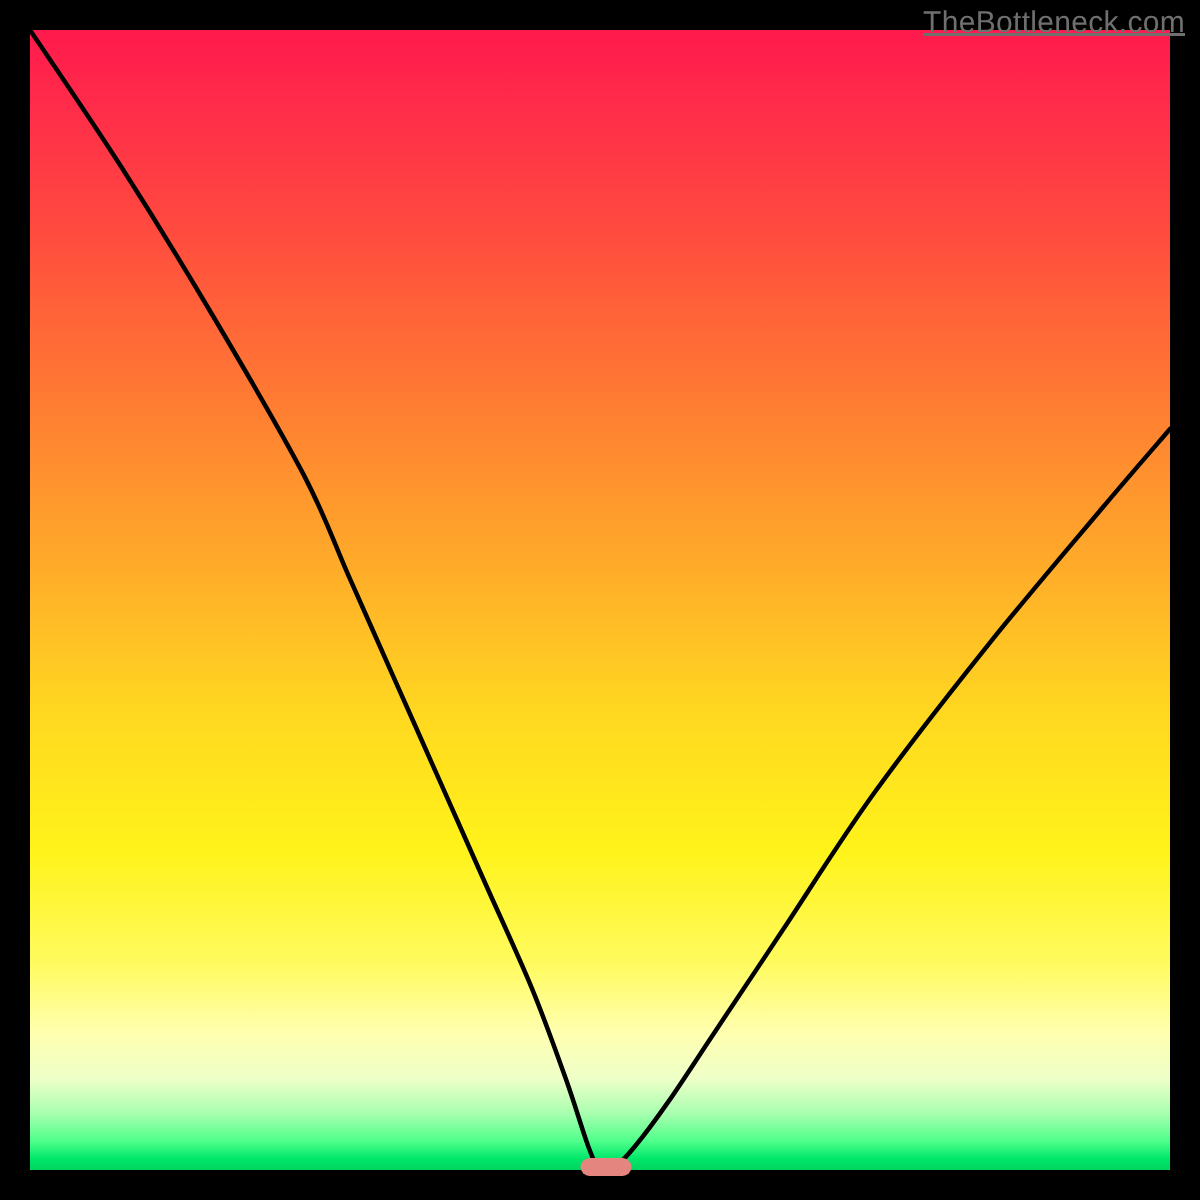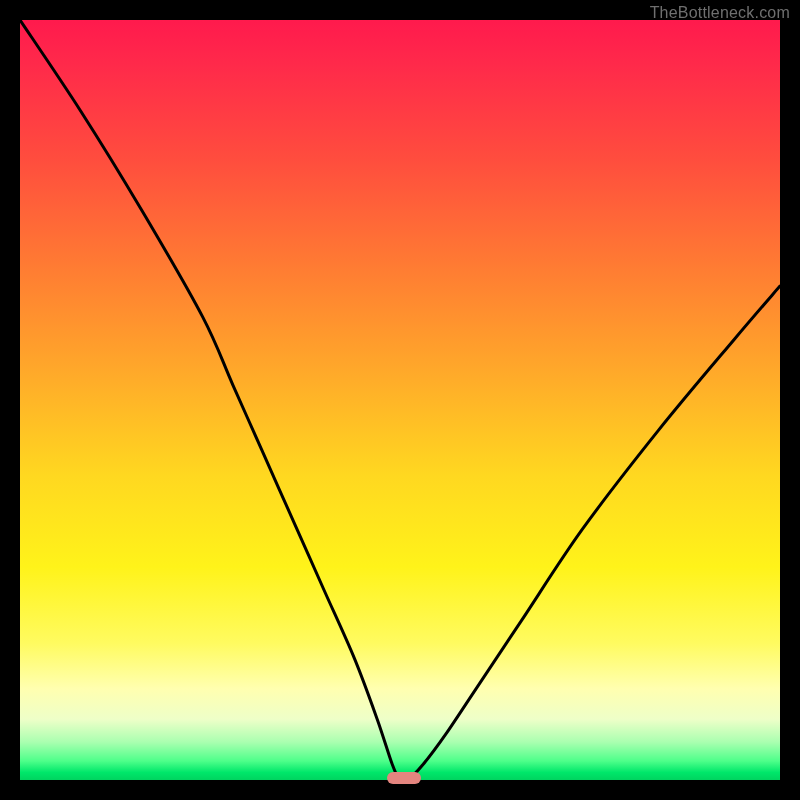--- a/index.html
+++ b/index.html
@@ -39,24 +39,25 @@
       #4eff8a 97.5%,
       #00e76a 99%,
       #00d45f 100%
     );
   }
   .watermark {
     position: absolute;
     top: 4px;
     right: 10px;
     color: #6f6f6f;
-    font-size: 16px;
+    font-size: 20px;
     font-weight: 500;
     letter-spacing: 0.2px;
     z-index: 5;
+    text-decoration: underline;
   }
   svg.curve {
     position: absolute;
     left: 0; top: 0;
     width: 100%;
     height: 100%;
   }
   .ideal-marker {
     position: absolute;
     width: 34px;

